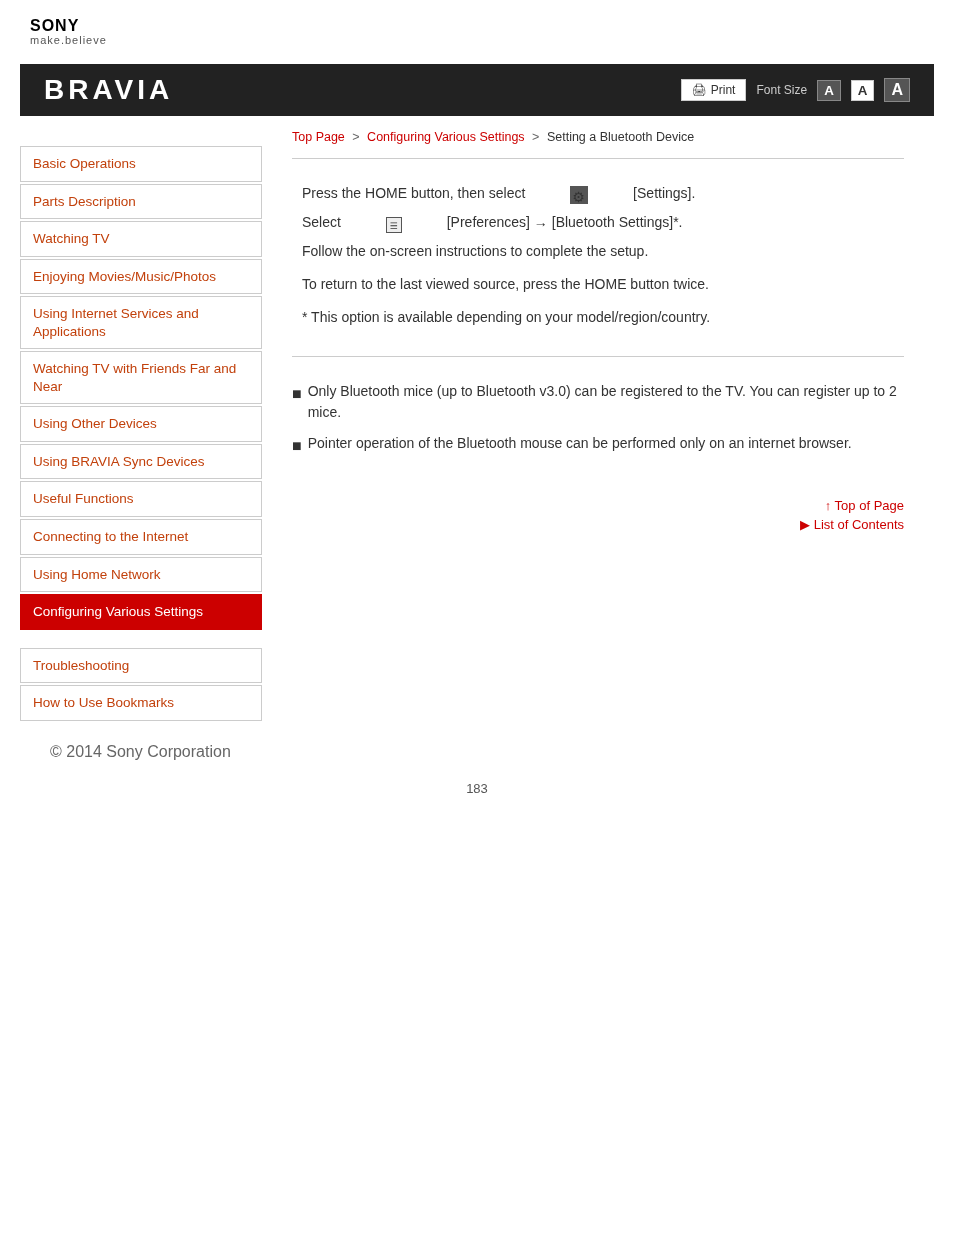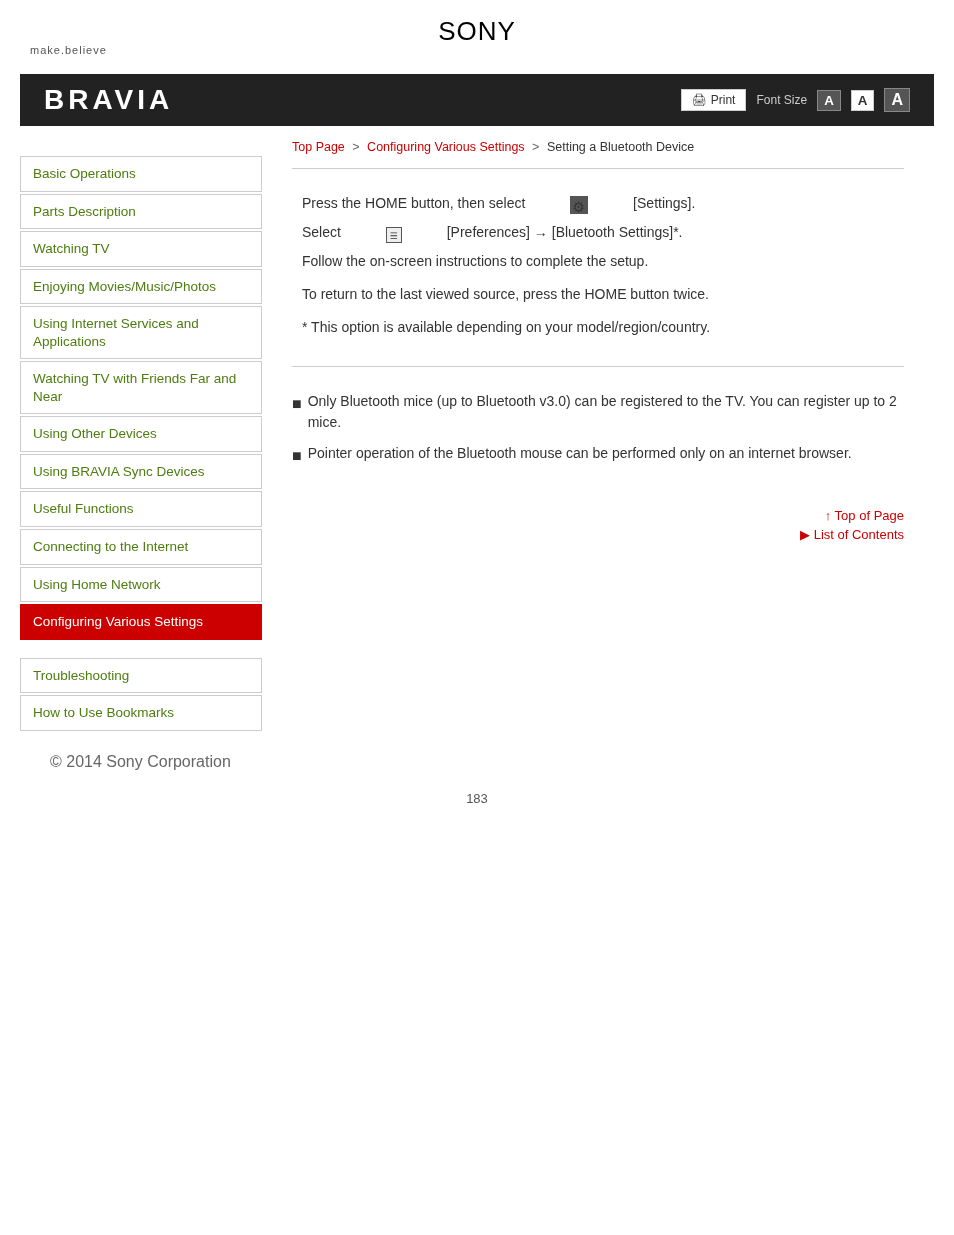--- a/index.html
+++ b/index.html
@@ -10,26 +10,25 @@
       color: #333;
       width: 954px;
       min-height: 1235px;
     }
 
     
     .logo-area {
       padding: 18px 30px 10px 30px;
     }
     .sony-logo {
-      font-size: 26px;
-      font-weight: normal;
+      font-size: 16px;
+      font-weight: bold;
       letter-spacing: 1px;
       color: #000;
       line-height: 1;
-      text-align: center;
     }
     .sony-tagline {
       font-size: 11px;
       color: #555;
       letter-spacing: 1px;
     }
 
     
     .bravia-bar {
       background: #222;
@@ -94,21 +93,21 @@
       width: 242px;
       flex-shrink: 0;
       border-right: none;
       padding-top: 10px;
     }
     .sidebar-item {
       border: 1px solid #ccc;
       padding: 8px 12px;
       margin-bottom: 2px;
       font-size: 13.5px;
-      color: #4d7c0f;
+      color: #c2410c;
       cursor: pointer;
       background: #fff;
       line-height: 1.3;
     }
     .sidebar-item.active {
       background: #c00;
       color: #fff;
       border-color: #c00;
     }
     .sidebar-spacer {

